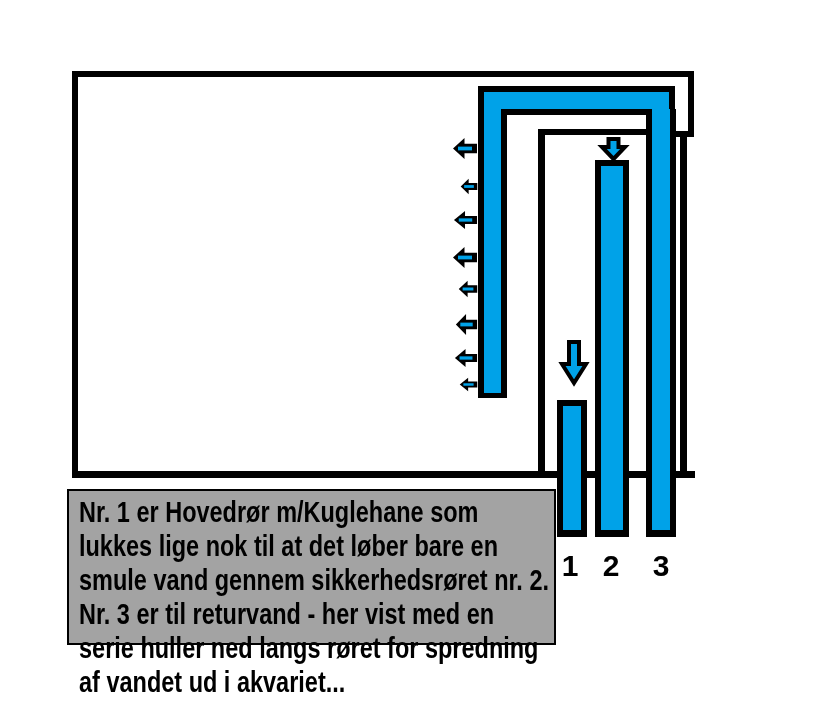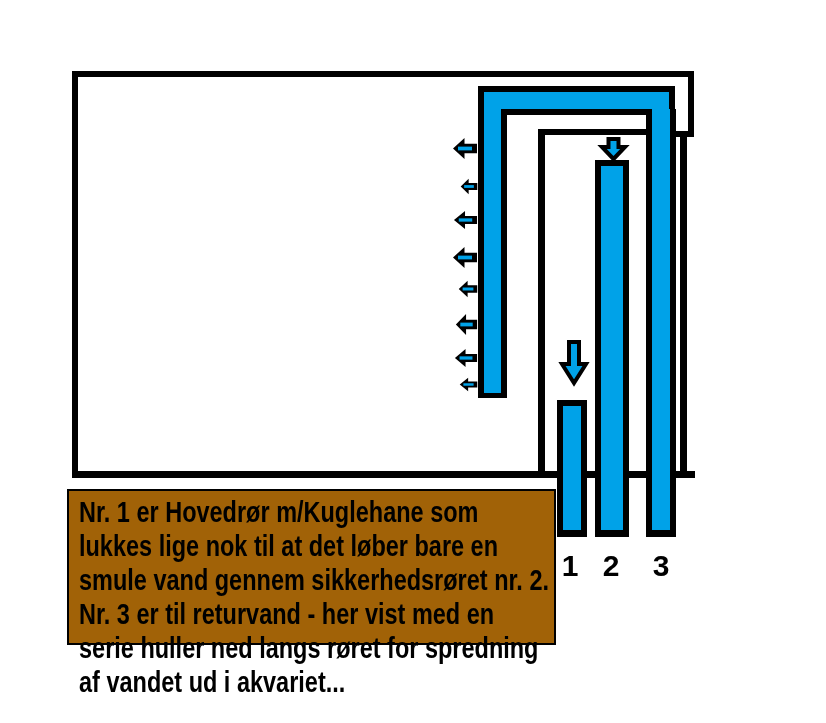--- a/index.html
+++ b/index.html
@@ -17,21 +17,21 @@
   #pipe2{left:595px;top:160px;width:34px;height:377px;
     border:6px solid #000;border-bottom-width:7px;}
   #pipe1b{left:557px;top:400px;width:30px;height:137px;
     border:6px solid #000;border-bottom-width:7px;}
   .pipe-label{
     position:absolute;top:551px;width:40px;text-align:center;
     font-size:30px;font-weight:bold;color:#000;line-height:30px;
   }
   #caption-box{
     position:absolute;left:67px;top:489px;width:489px;height:156px;
-    background:#a16207;border:2px solid #000;box-sizing:border-box;
+    background:#a3a3a3;border:2px solid #000;box-sizing:border-box;
     padding:4px 0 0 10px;
   }
   .caption-line{
     font-size:29px;font-weight:bold;color:#000;line-height:34px;
     white-space:nowrap;transform:scaleX(0.81);transform-origin:0 50%;
   }
   svg.flow-arrow{position:absolute;overflow:visible;}
 </style>
 </head>
 <body>

